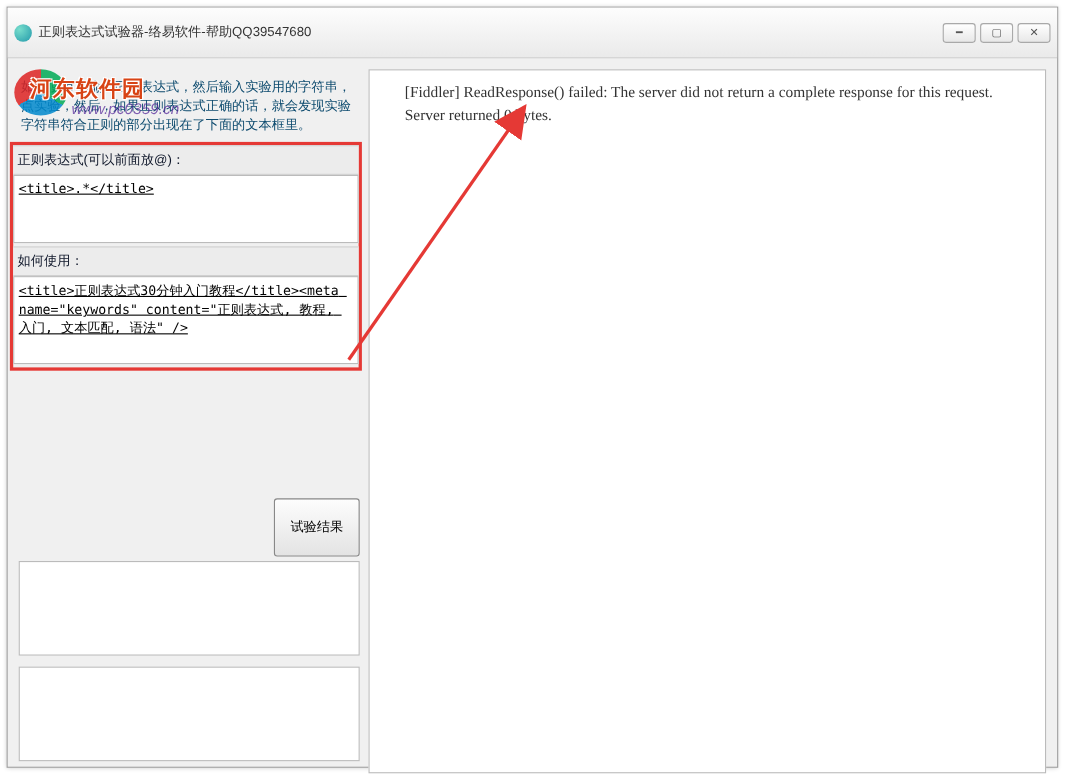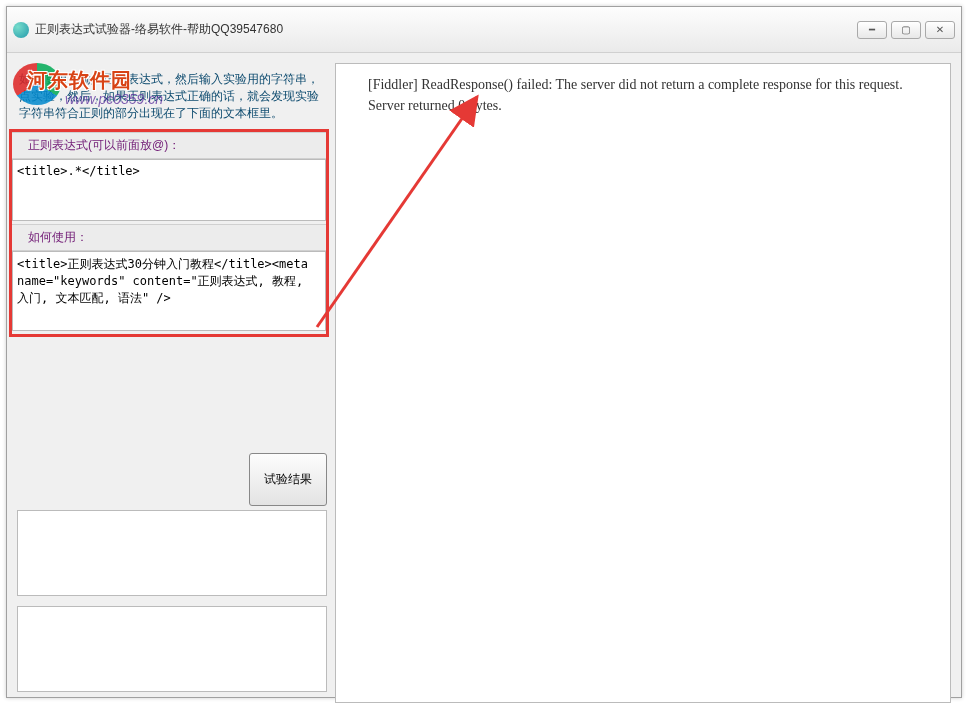--- a/index.html
+++ b/index.html
@@ -11,22 +11,22 @@
     .win-btns { display: flex; gap: 4px; }
     .win-btn { width: 30px; height: 18px; border: 1px solid #a9a9a9; border-radius: 3px; background: linear-gradient(#fff,#e8e8e8); display: flex; align-items: center; justify-content: center; cursor: pointer; font-size: 10px; color: #555; }
     .content { display: flex; height: calc(100% - 30px); padding: 10px; gap: 8px; }
     .left-panel { width: 310px; display: flex; flex-direction: column; position: relative; }
     .watermark-logo { position: absolute; top: 0px; left: -4px; width: 48px; height: 42px; background: conic-gradient(#0a5 0 120deg, #08c 120deg 240deg, #d22 240deg 360deg); border-radius: 50%; opacity: 0.85; z-index: 2; }
     .watermark-text { position: absolute; top: 4px; left: 10px; font-size: 20px; font-weight: bold; color: #d84315; text-shadow: -1px -1px 0 #fff,1px -1px 0 #fff,-1px 1px 0 #fff,1px 1px 0 #fff; z-index: 3; white-space: nowrap; letter-spacing: 1px; }
     .watermark-url { position: absolute; top: 28px; left: 48px; font-size: 14px; color: #4c1d95; font-style: italic; opacity: 0.7; z-index: 2; }
     .main-title { font-size: 15px; font-weight: bold; color: #d84315; margin: 6px 0 4px 22px; position: relative; z-index: 1; }
     .help-text { font-size: 12px; color: #0c4a6e; line-height: 1.4; margin: 8px 2px 8px 2px; }
     .highlight-box { border: 3px solid #e53935; padding: 0; margin-left: -8px; margin-right: -2px; }
-    .section-label { background: #ececec; padding: 4px 16px; font-size: 12px; color: #701a75; border-top: 1px solid #d0d0d0; border-bottom: 1px solid #d0d0d0; }
-    .text-input { width: 100%; height: 62px; border: 1px solid #bbb; background: #fff; padding: 4px; font-family: "SimSun", monospace; font-size: 12px; resize: none; outline: none; }
+    .section-label { background: #ececec; padding: 4px 4px; font-size: 12px; color: #0f172a; border-top: 1px solid #d0d0d0; border-bottom: 1px solid #d0d0d0; }
+    .text-input { width: 100%; height: 62px; border: 1px solid #bbb; background: #fff; padding: 4px; font-family: "SimSun", monospace; font-size: 12px; resize: none; outline: none; text-decoration: underline; }
     .text-input.tall { height: 80px; }
     .btn-row { display: flex; justify-content: flex-end; margin: 6px 0 4px 0; }
     .action-btn { padding: 17px 14px; border: 1px solid #888; border-radius: 3px; background: linear-gradient(#fdfdfd,#e3e3e3); cursor: pointer; font-size: 12px; }
     .result-box { border: 1px solid #bbb; background: #fff; height: 86px; margin-bottom: 10px; }
     .right-panel { flex: 1; border: 1px solid #bbb; background: #fff; padding: 10px 32px; position: relative; overflow-y: scroll; }
     .response-text { font-family: Georgia, serif; font-size: 14px; color: #333; line-height: 1.5; }
     .arrow-svg { position: absolute; top: 60px; left: 290px; width: 230px; height: 280px; z-index: 5; pointer-events: none; }
   </style>
 </head>
 <body>

